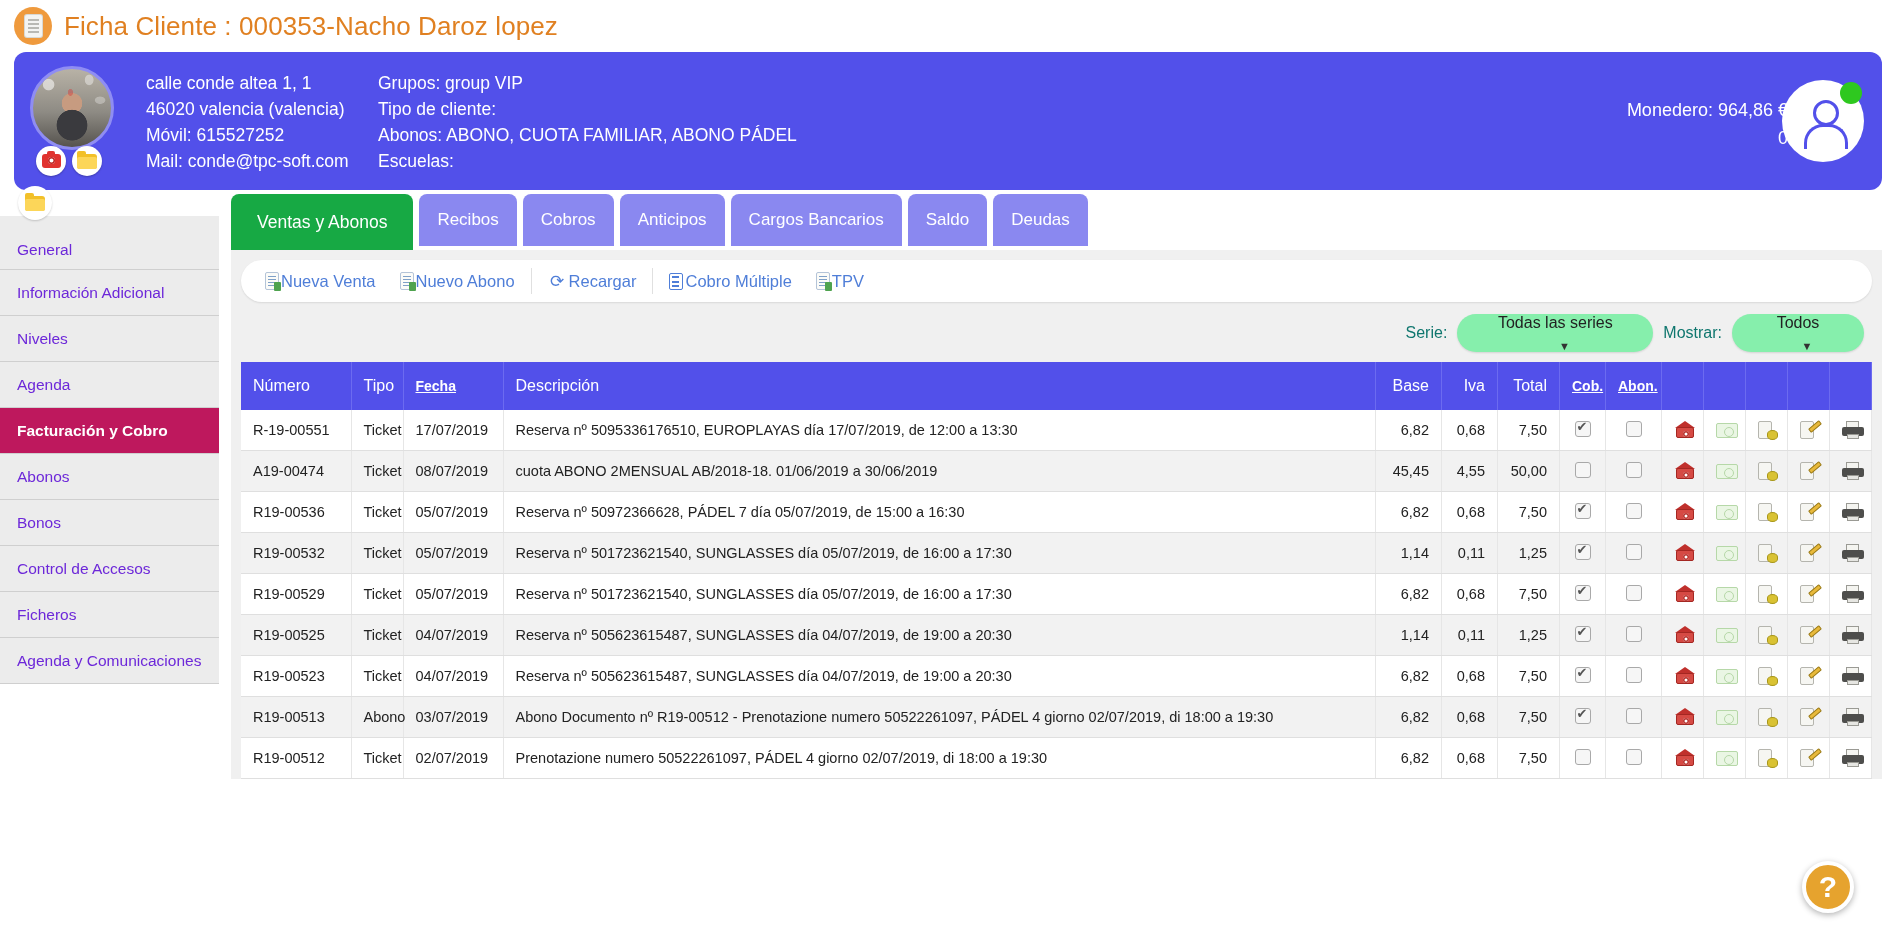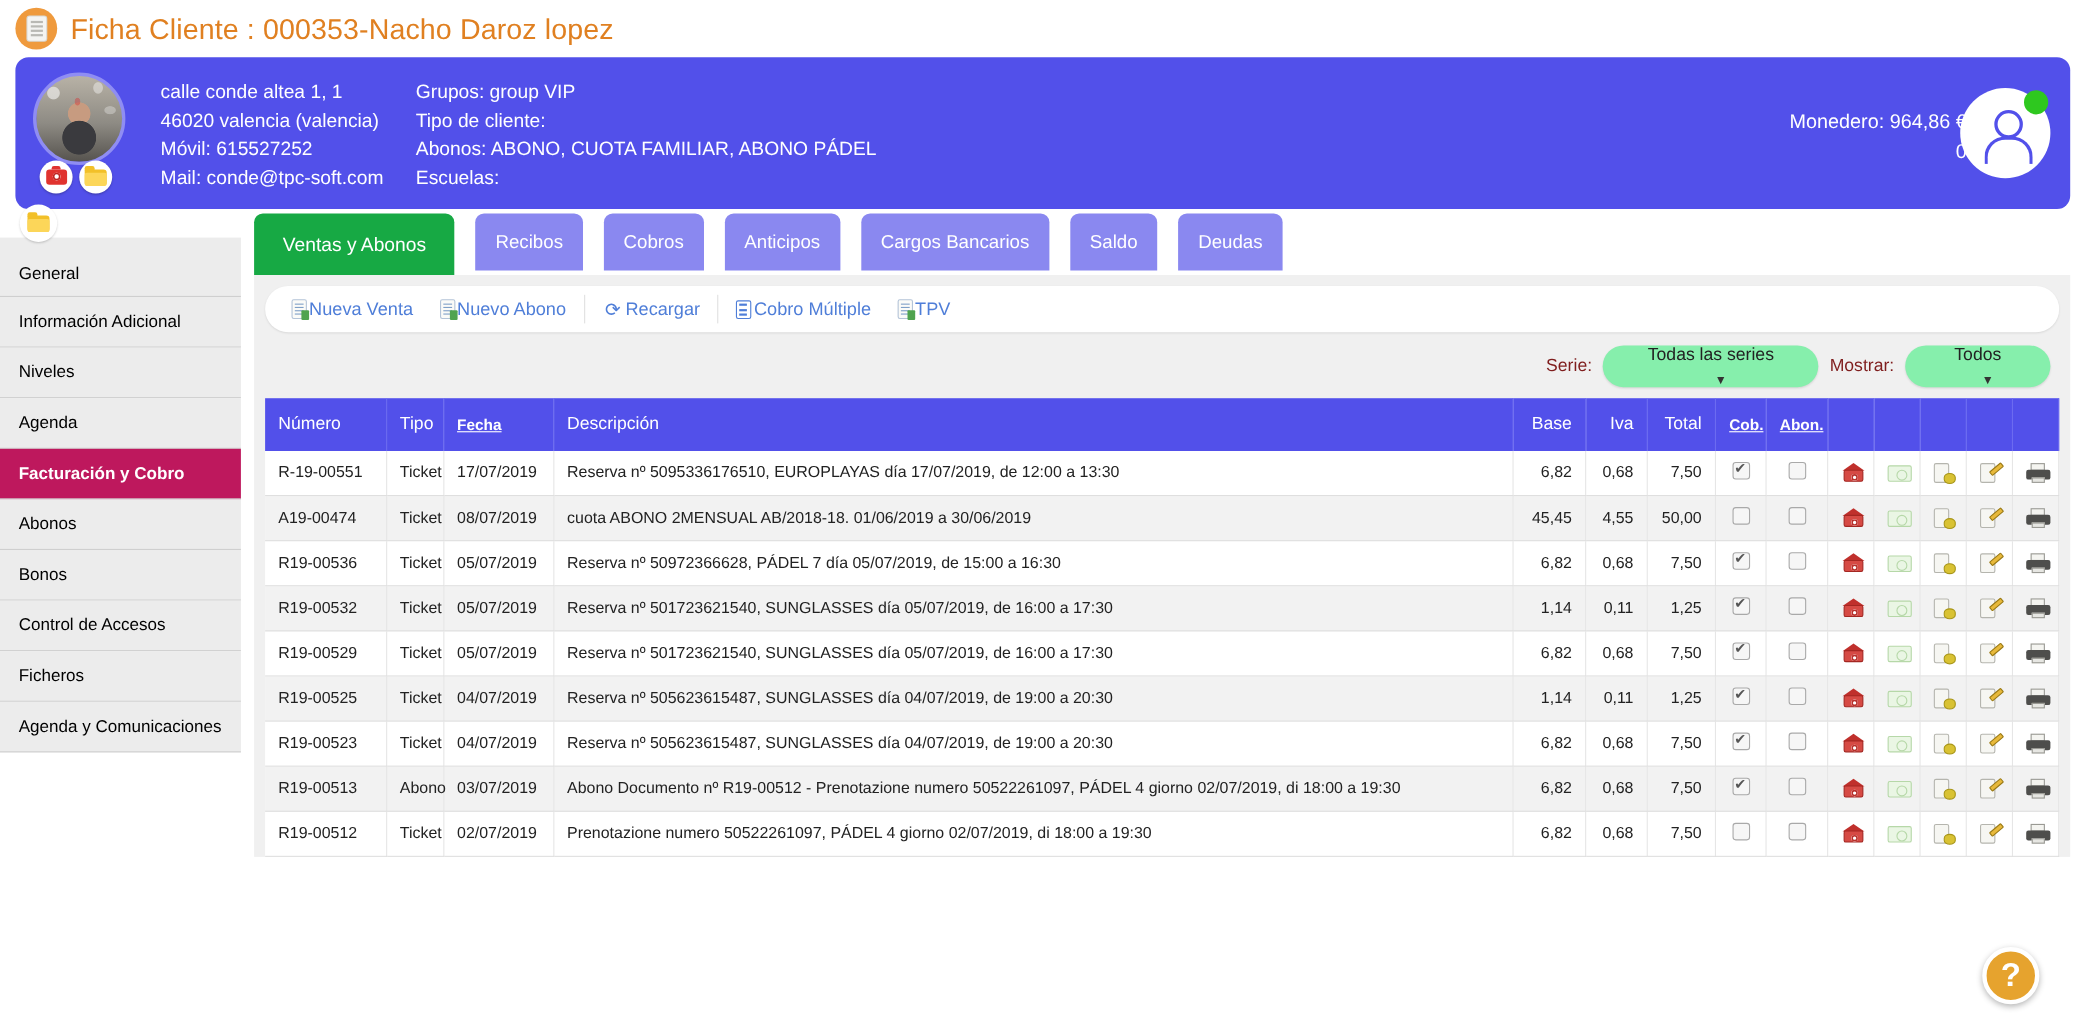--- a/index.html
+++ b/index.html
@@ -200,40 +200,40 @@
     display: flex; align-items: center; justify-content: center;
     z-index: 3;
     box-shadow: 0 1px 2px rgba(0,0,0,.18);
   }
   .side-item {
     height: 46px;
     display: flex;
     align-items: center;
     padding-left: 17px;
     font-size: 15.5px;
-    color: #000000;
+    color: #6d28d9;
     background: #ececec;
     border-bottom: 1px solid #cfcfcf;
   }
   .side-item.active {
     background: #be185d;
     color: #fff;
     font-weight: bold;
   }
   .side-item.first { padding-top: 12px; height: 54px; align-items: flex-end; padding-bottom: 10px; }
 
   
   .main {
     flex: 1;
     padding-left: 12px;
     min-width: 0;
   }
   .tabs {
     display: flex;
-    gap: 19px;
+    gap: 6px;
     padding-top: 4px;
   }
   .tab {
     background: #8a88f0;
     color: #fff;
     border-radius: 8px 8px 0 0;
     font-size: 17px;
     display: flex;
     align-items: center;
     justify-content: center;
@@ -314,21 +314,21 @@
   }
 
   .filters {
     display: flex;
     justify-content: flex-end;
     align-items: center;
     gap: 10px;
     padding: 12px 8px 10px 0;
     font-size: 16px;
   }
-  .filter-label { color: #7f1d1d; }
+  .filter-label { color: #0f766e; }
   .select-pill {
     background: #86efac;
     border-radius: 20px;
     height: 38px;
     display: flex;
     align-items: center;
     justify-content: space-between;
     padding: 0 16px;
     font-size: 16px;
     color: #222;

